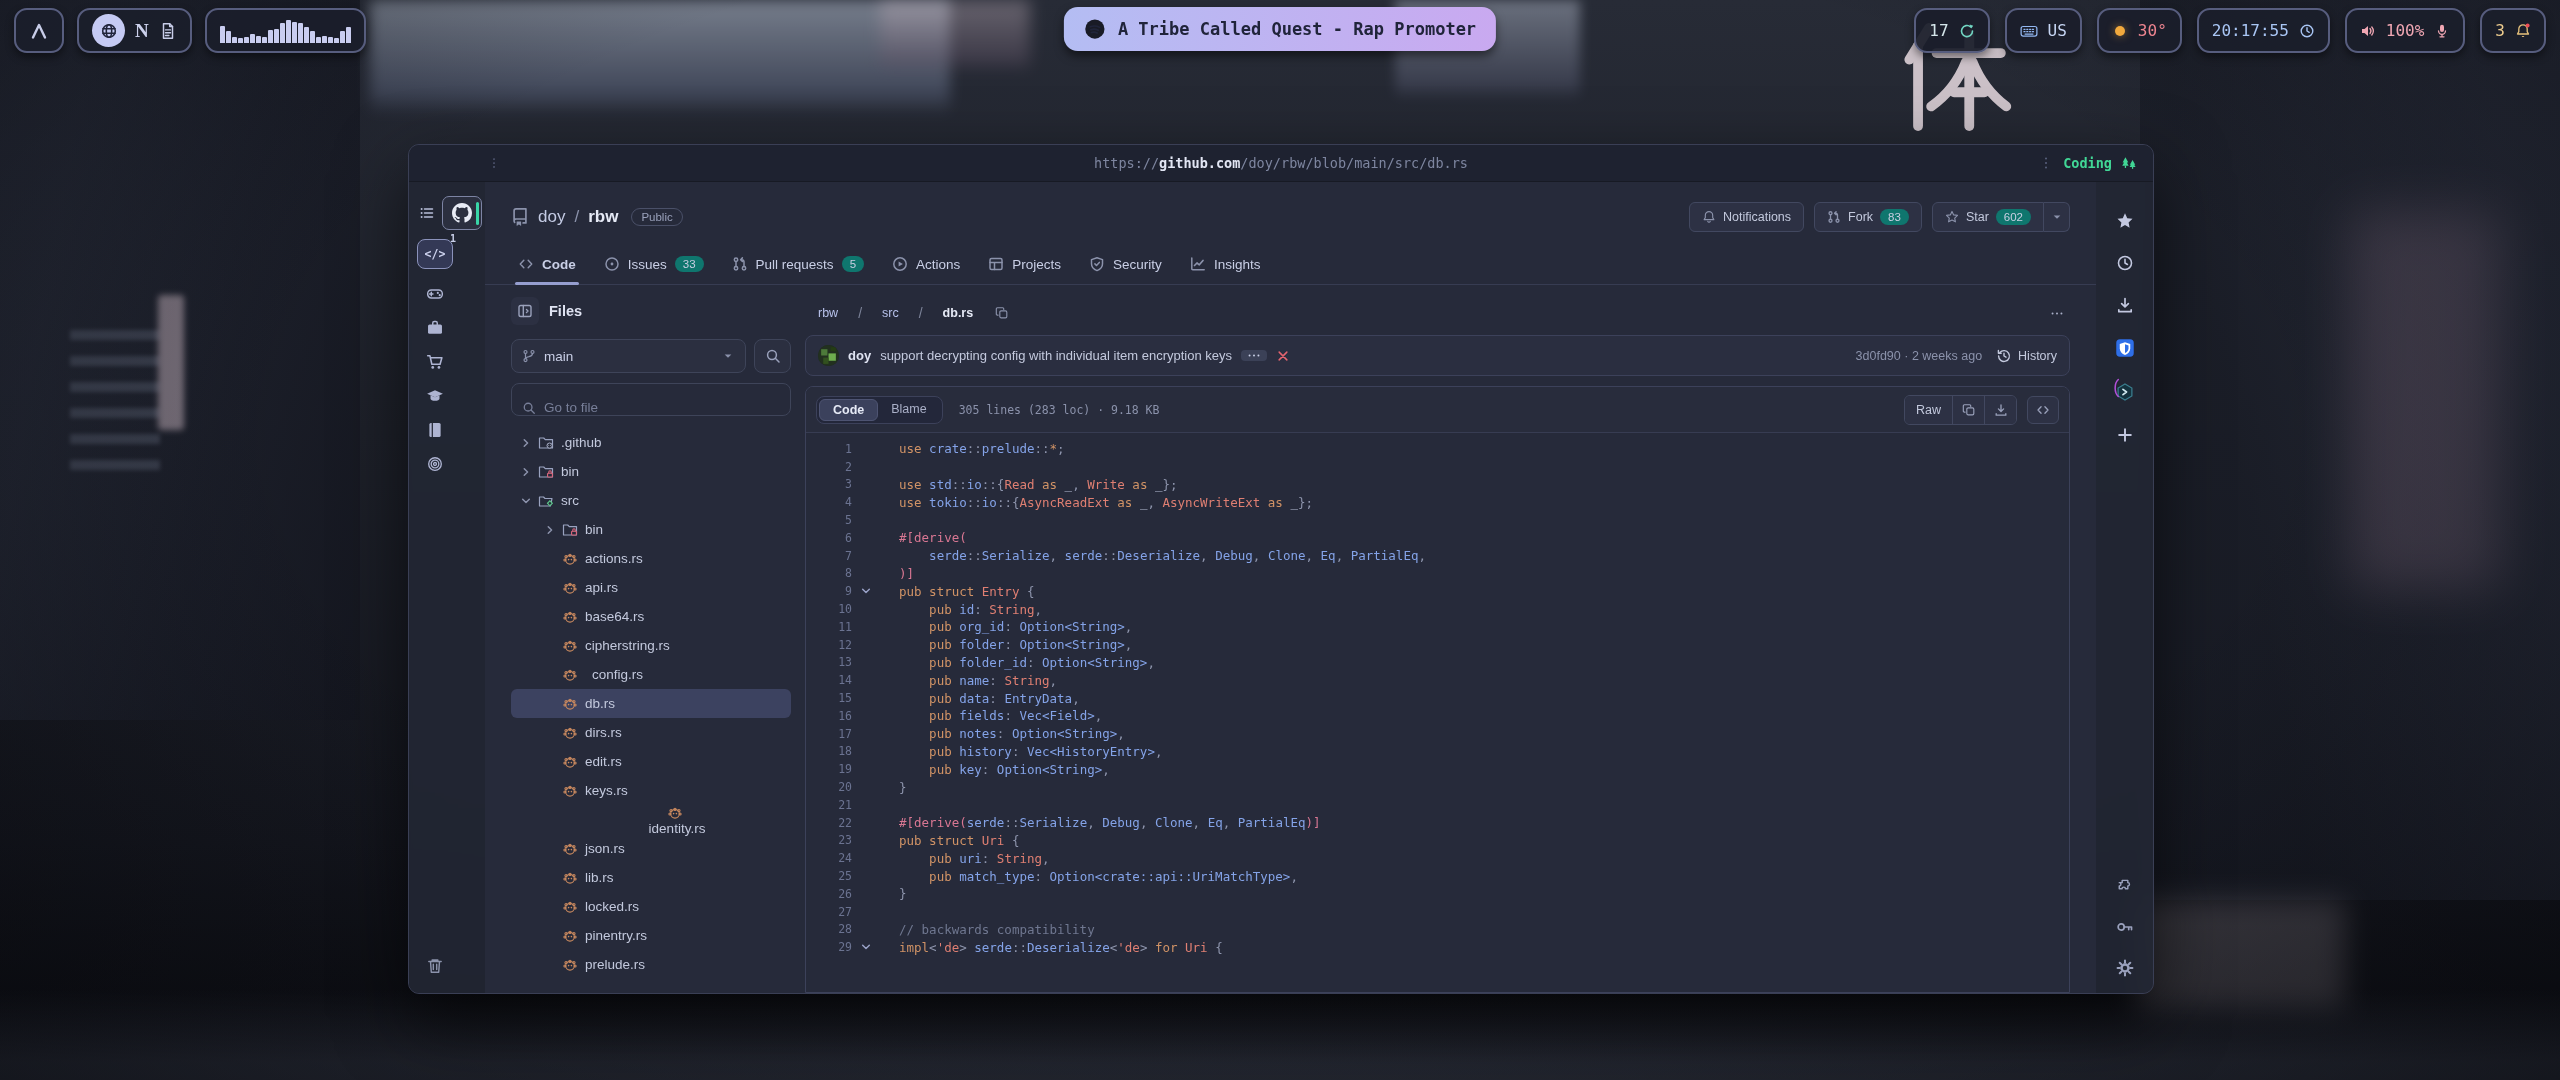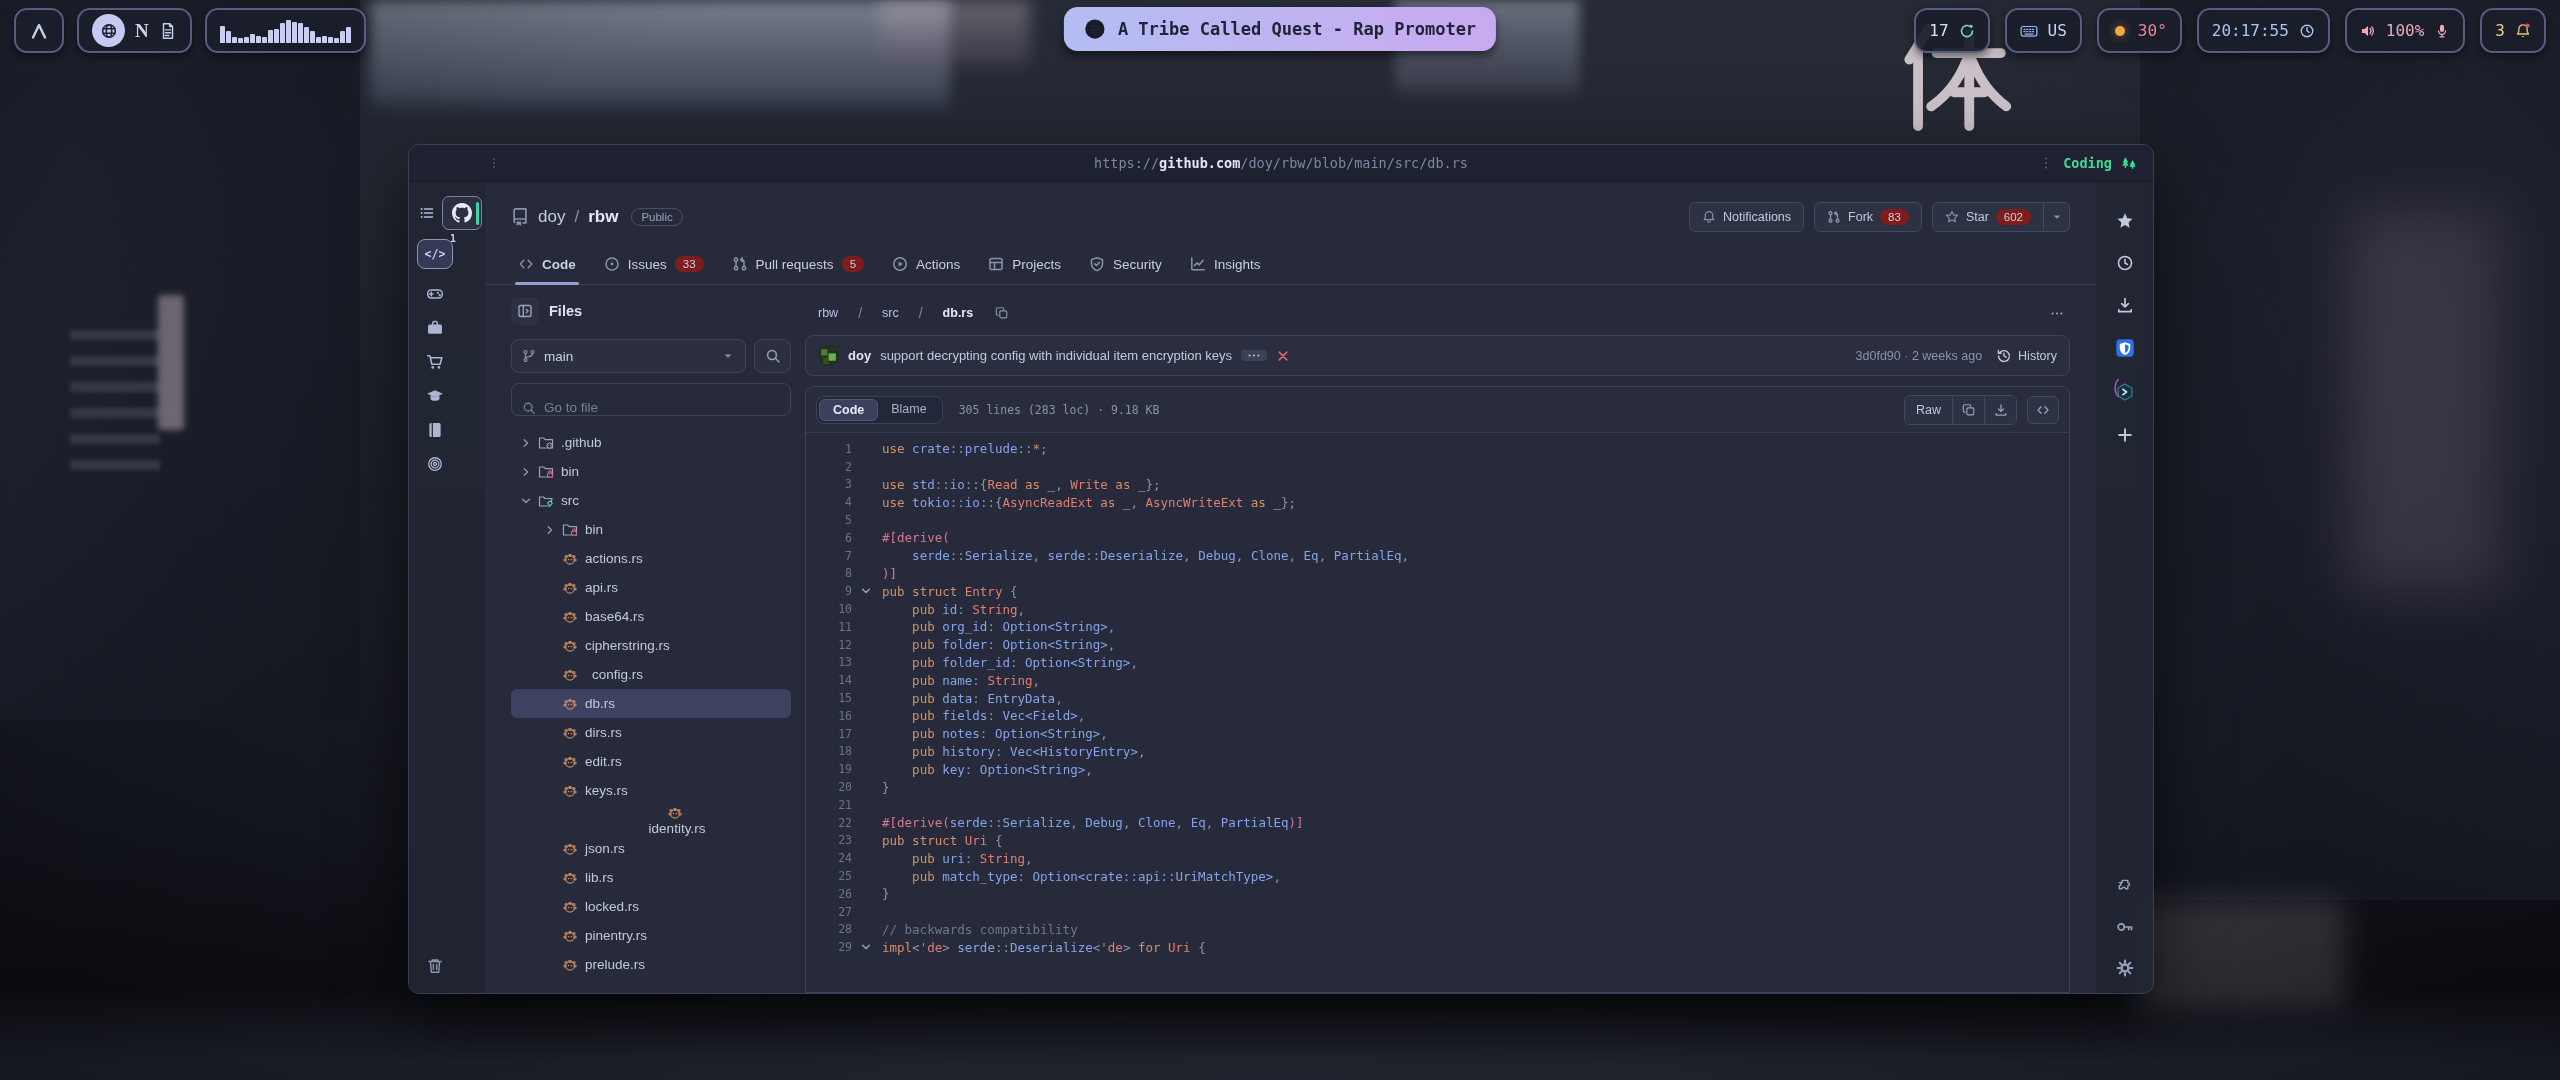--- a/index.html
+++ b/index.html
@@ -108,21 +108,21 @@
   .repo-title { display:flex; align-items:center; gap:9px; font-size:17px; color:#c4cbe4; }
   .repo-title .ric { color:#8b92ab; }
   .repo-title .sep { color:#8b92ab; }
   .repo-title b { color:#e6eaf6; font-weight:bold; }
   .badge-outline { border:1px solid #4a5068; border-radius:999px; padding:2px 9px; font-size:11.5px;
                    color:#9aa1bb; margin-left:4px; }
   .gh-head-btns { margin-left:auto; display:flex; gap:10px; align-items:center; }
   .ghbtn { height:30px; display:flex; align-items:center; gap:7px; padding:0 12px; background:#2d3144;
            border:1px solid #424860; border-radius:6px; font-size:12.5px; color:#c3c9dd; }
   .ghbtn .bic { color:#8b92ab; }
-  .cnt { background:#7f1d1d; border-radius:999px; padding:2px 8px; font-size:11.5px; color:#c9cfe3; }
+  .cnt { background:#0f766e; border-radius:999px; padding:2px 8px; font-size:11.5px; color:#c9cfe3; }
   .btn-split { display:flex; }
   .btn-split .ghbtn { border-radius:6px 0 0 6px; }
   .btn-split .drop { width:26px; height:30px; background:#2d3144; border:1px solid #424860;
                      border-left:none; border-radius:0 6px 6px 0; display:flex; align-items:center;
                      justify-content:center; color:#8b92ab; }
 
   .gh-nav { display:flex; gap:6px; margin-top:17px; border-bottom:1px solid #373c52; flex-shrink:0;
             margin-left:-26px; margin-right:-26px; padding:0 22px; }
   .gh-tab { display:flex; align-items:center; gap:8px; padding:7px 11px 12px; position:relative;
             color:#c9cfe6; font-size:13.5px; }
@@ -201,21 +201,21 @@
   .rawgrp .ib { width:32px; border-left:1px solid #424860; color:#9aa1bb; }
   .codesym { width:32px; height:28px; border:1px solid #424860; background:#2d3144; border-radius:6px;
              display:flex; align-items:center; justify-content:center; color:#9aa1bb; }
 
   .code { flex:1; overflow:hidden; padding-top:7px; font-family:"DejaVu Sans Mono",monospace;
           font-size:12.5px; }
   .cl { display:flex; height:17.8px; align-items:center; }
   .cl .ln { width:46px; text-align:right; color:#6b7391; font-size:11.5px; flex-shrink:0; }
   .cl .fold { width:20px; display:flex; justify-content:center; color:#98a1c6; flex-shrink:0;
               margin-left:4px; }
-  .cl .txt { white-space:pre; margin-left:6px; }
+  .cl .txt { white-space:pre; margin-left:23px; }
   .s-k { color:#d19366; } .s-t { color:#df7f72; } .s-b { color:#84a3e8; }
   .s-p { color:#8e95ad; } .s-a { color:#d97793; } .s-c { color:#6f7790; } .s-w { color:#b6bdd4; }
 </style>
 </head>
 <body>
 
 <div class="wall">
   <div class="wp bldg1"></div>
   <div class="wp bldg2"></div>
   <div class="wp sky1"></div>

